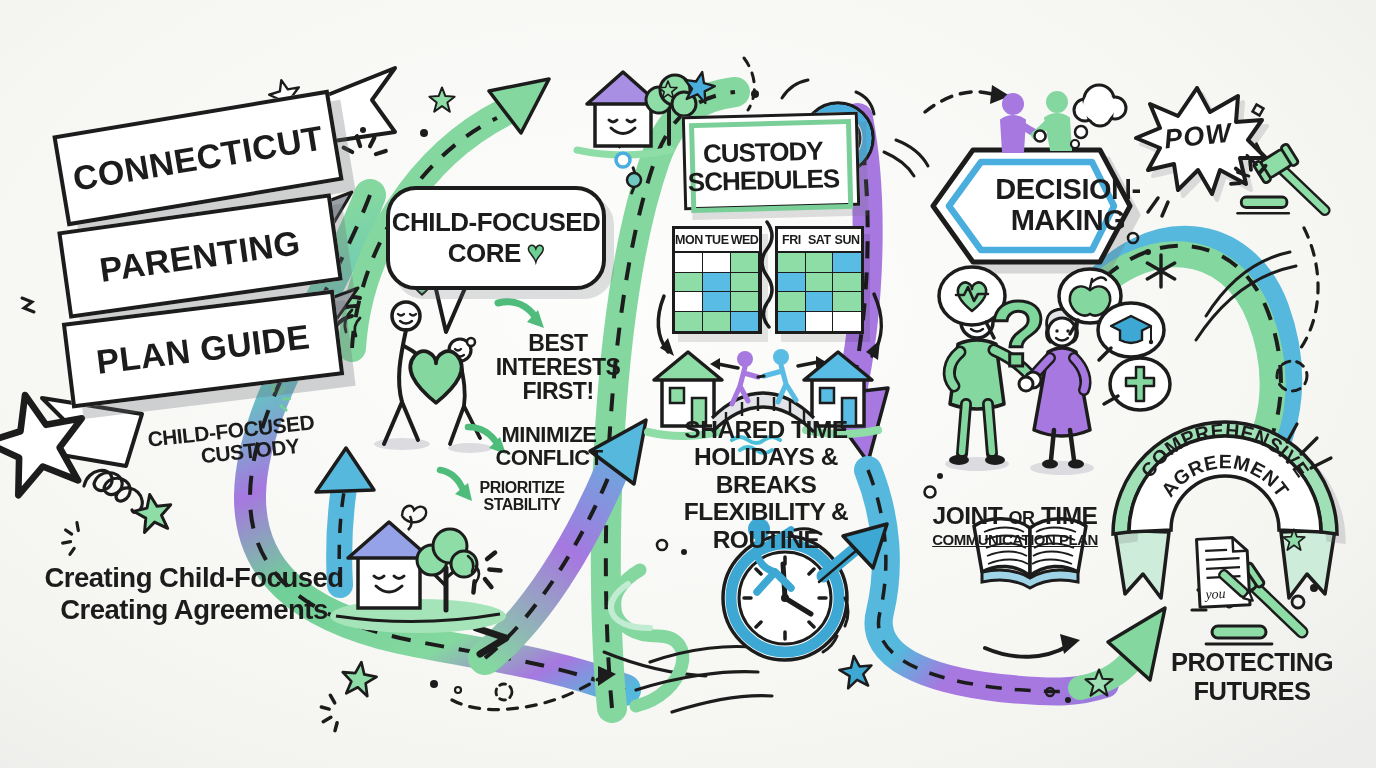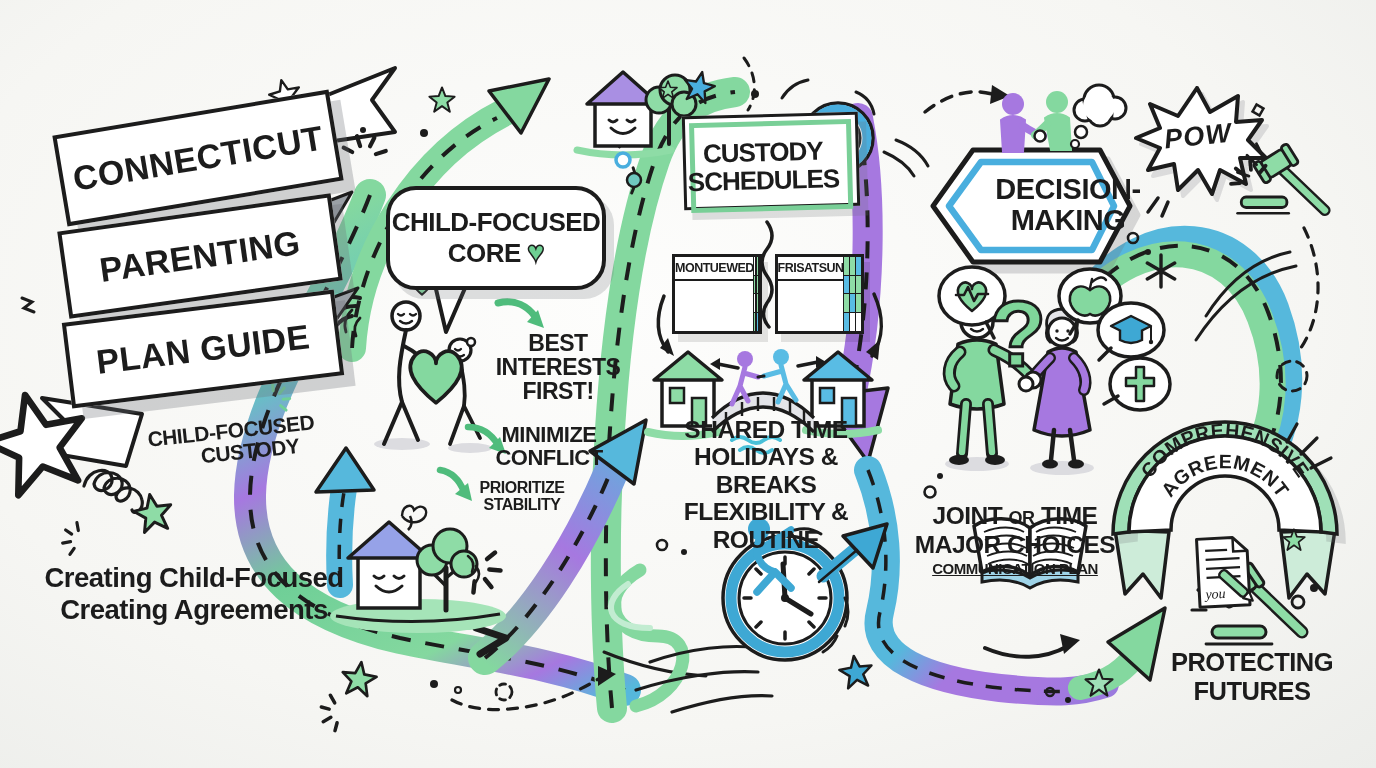--- a/index.html
+++ b/index.html
@@ -15,21 +15,21 @@
   .bubble{display:flex;align-items:center;justify-content:center;text-align:center;background:#fff;
     border:4.5px solid #1c1c1c;border-radius:30px;box-shadow:8px 9px 0 rgba(110,112,118,.22);
     font-size:26px;font-weight:700;letter-spacing:-.5px;line-height:1.05;}
   .bubble .heart{color:#6fd093;font-size:30px;-webkit-text-stroke:1.5px #1c1c1c;margin-left:6px;}
   
   .frame-box{background:#fff;border:3.5px solid #1c1c1c;padding:4px;box-shadow:8px 10px 0 rgba(110,112,118,.22);}
   .frame-box .inner{border:5px solid #79cf97;height:100%;display:flex;align-items:center;justify-content:center;
     text-align:center;font-size:26px;font-weight:700;letter-spacing:-1px;line-height:1.08;padding:0 24px 0 8px;}
   
   .calendar{display:flex;gap:13px;}
-  .cal-half{background:#fff;border:3px solid #1c1c1c;flex:1;display:flex;flex-direction:row;box-shadow:6px 8px 0 rgba(0,0,0,.10);margin-top:28px;}
+  .cal-half{background:#fff;border:3px solid #1c1c1c;flex:1;display:flex;flex-direction:column;box-shadow:6px 8px 0 rgba(0,0,0,.10);}
   .cal-days{display:flex;border-bottom:2.5px solid #1c1c1c;height:22px;}
   .cal-days span{flex:1;text-align:center;font-size:12.5px;font-weight:700;line-height:22px;letter-spacing:-.5px;}
   .cal-grid{display:grid;grid-template-columns:repeat(3,1fr);grid-auto-rows:1fr;flex:1;}
   .cal-cell{border:1.4px solid #1c1c1c;margin:-.7px;}
   .txt{text-align:center;font-weight:700;line-height:1.04;letter-spacing:-.5px;}
   .qmark{font-size:92px;font-weight:700;color:#7fd69a;-webkit-text-stroke:3px #1c1c1c;z-index:3;}
   .pow{font-style:italic;font-weight:700;font-size:27px;letter-spacing:1px;}
   .or-small{font-size:18px;}
 </style>
 </head>
@@ -579,21 +579,20 @@
 <div class="ov pow txt" style="left:1160px;top:122px;width:76px;transform:rotate(-6deg);">POW</div>
 
 <div class="ov qmark" style="left:990px;top:282px;">?</div>
 
 <div class="ov txt" style="left:906px;top:502px;width:218px;font-size:24.5px;line-height:1.18;">
   <div>
     <span>JOINT</span>
     <span class="or-small">OR</span>
     <span>TIME</span>
   </div>
-  <div>MAJOR CHOICES</div>
   <div style="font-size:15px;text-decoration:underline;">COMMUNICATION PLAN</div>
 </div>
 
 <div class="ov txt" style="left:1150px;top:648px;width:164px;font-size:25.5px;line-height:1.12;margin-left:20px;">
   <div>PROTECTING</div>
   <div>FUTURES</div>
 </div>
 
 </div>
 

